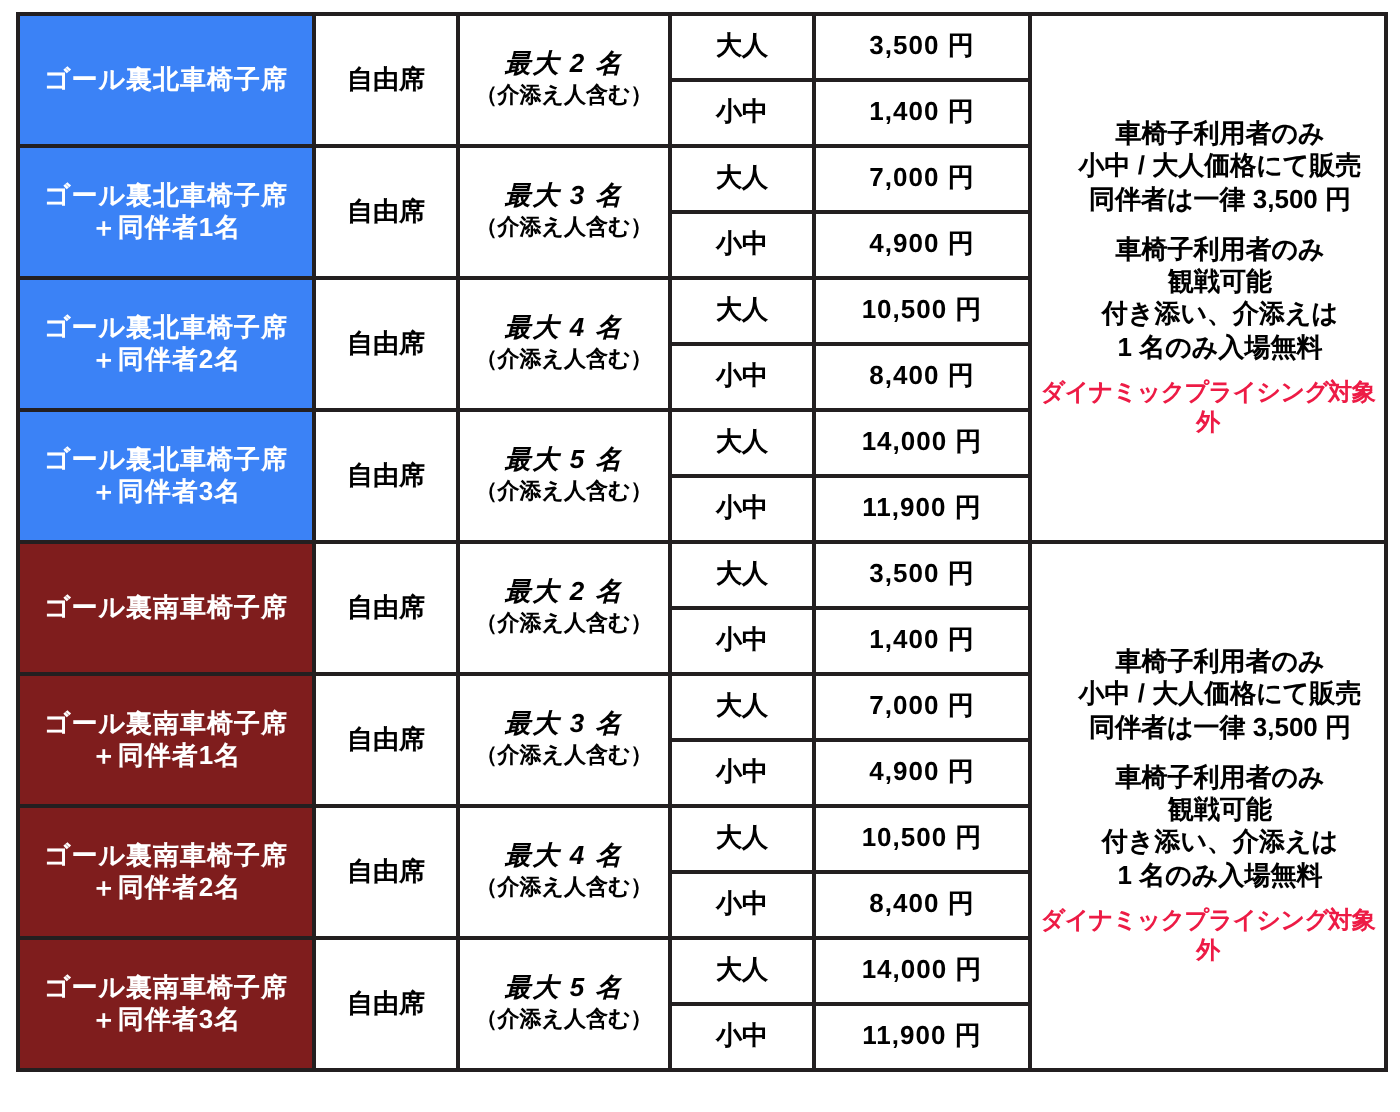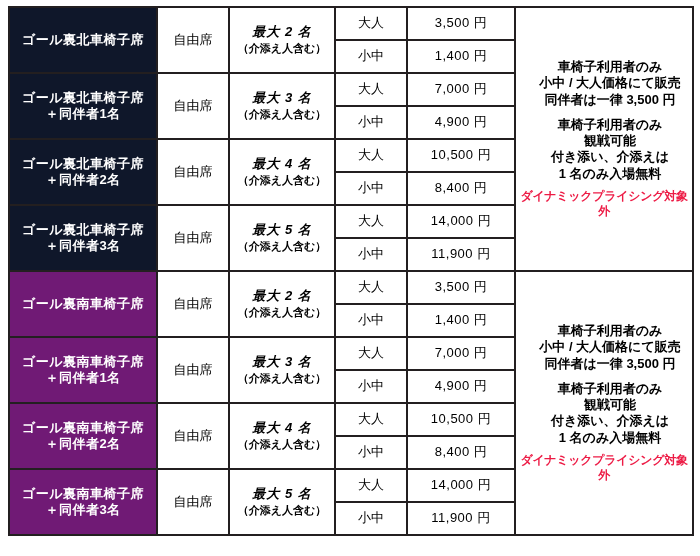--- a/index.html
+++ b/index.html
@@ -40,45 +40,45 @@
   col.c-price  { width: 108px; }
   col.c-note   { width: 178px; }
 
   .seat-cell {
     color: #ffffff;
     font-weight: bold;
     font-size: 13.5px;
     letter-spacing: 0.5px;
     padding: 6px 2px;
   }
-  .seat-blue { background: #0f172a; }
-  .seat-red  { background: #701a75; }
+  .seat-blue { background: #3b82f6; }
+  .seat-red  { background: #7f1d1d; }
   .seat-line2 { display: block; }
 
   .type-cell {
     font-size: 13.5px;
-    font-weight: normal;
+    font-weight: bold;
     margin-top: 12px;
   }
   .cap-cell {
     font-size: 13.5px;
     font-weight: bold;
     padding: 5px 2px;
   }
   .cap-main { display: block; letter-spacing: 1px; font-style: italic; }
   .cap-sub  { display: block; font-size: 11px; font-weight: bold; margin-top: 2px; letter-spacing: 0px; font-family: Liberation Serif, serif; }
 
   .age-cell {
     font-size: 13.5px;
-    font-weight: normal;
+    font-weight: bold;
     height: 31px;
   }
   .price-cell {
     font-size: 14px;
-    font-weight: normal;
+    font-weight: bold;
     letter-spacing: 0.5px;
     height: 31px;
     margin-left: 40px;
   }
 
   .note-cell {
     font-size: 12px;
     font-weight: bold;
     line-height: 1.45;
     padding: 6px 4px;

